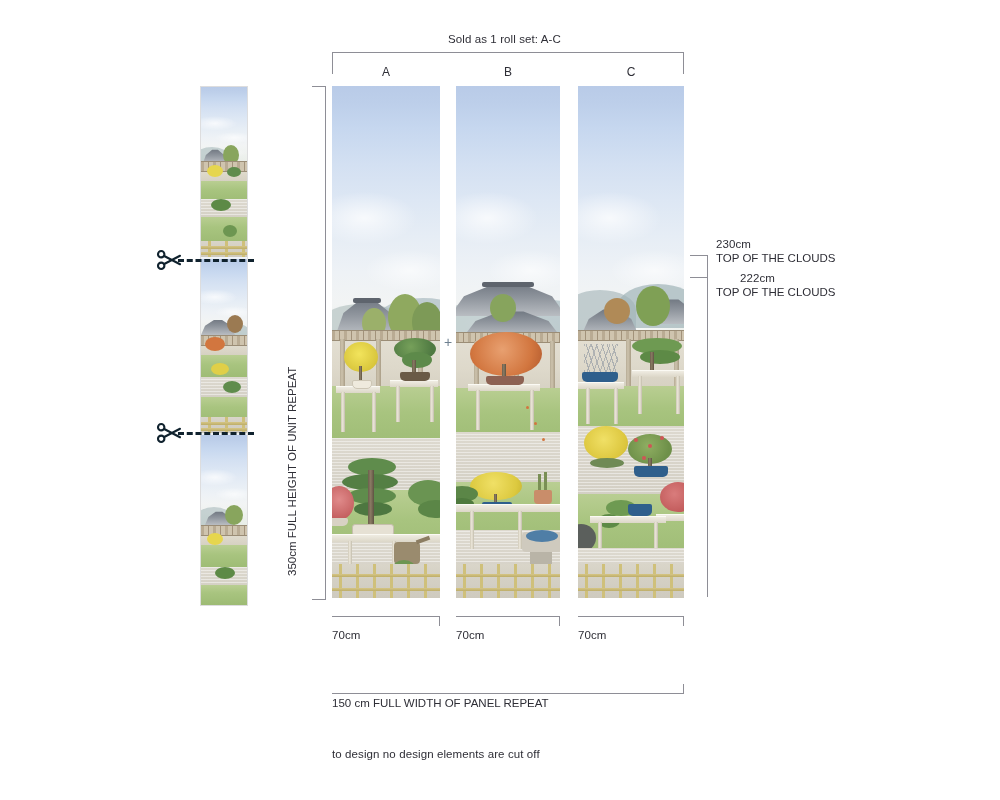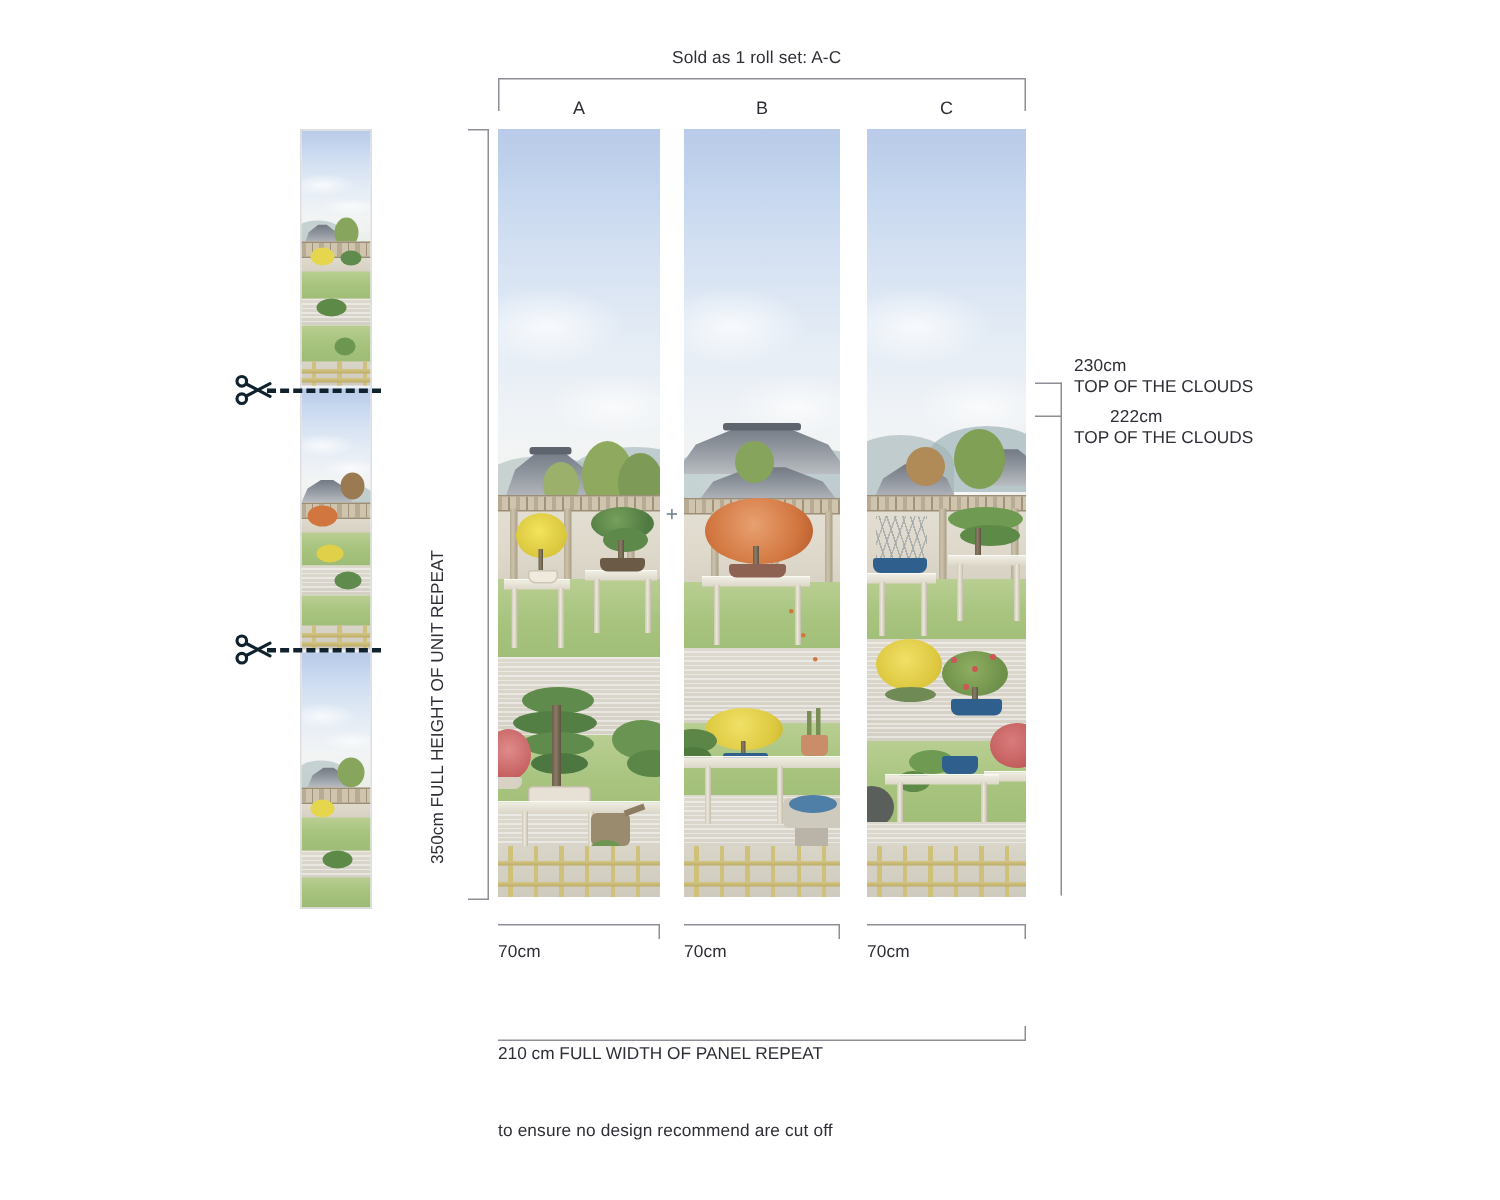--- a/index.html
+++ b/index.html
@@ -359,23 +359,23 @@
   <div class="abs" style="left:578px;top:616px;width:106px;height:10px;">
     <div class="hline abs" style="left:0;top:0;width:106px;"></div>
     <div class="vline abs" style="left:105px;top:0;height:10px;"></div>
   </div>
   <div class="abs lbl" style="left:578px;top:629px;">70cm</div>
 
   <div class="abs" style="left:332px;top:684px;width:352px;height:10px;">
     <div class="hline abs" style="left:0;top:9px;width:352px;"></div>
     <div class="vline abs" style="left:351px;top:0;height:10px;"></div>
   </div>
-  <div class="abs lbl-caps" style="left:332px;top:697px;">210 cm FULL WIDTH OF PANEL REPEAT</div>
-
-  <div class="abs lbl" style="left:332px;top:748px;">to ensure no design recommend are cut off</div>
+  <div class="abs lbl-caps" style="left:332px;top:697px;">150 cm FULL WIDTH OF PANEL REPEAT</div>
+
+  <div class="abs lbl" style="left:332px;top:748px;">to design no design elements are cut off</div>
 
   <div class="strip" style="left:200px;top:86px;width:46px;height:518px;">
 
     <div class="sky" style="top:0;height:82px;"></div>
     <div class="hill" style="left:-6px;top:60px;width:34px;height:18px;background:#b2c2c3;opacity:.7;"></div>
     <div class="roof" style="left:2px;top:62px;width:24px;height:14px;">
         <div class="roof-main"></div>
       </div>
     <div class="foliage" style="left:22px;top:58px;width:16px;height:20px;background:#88a55d;"></div>
     <div class="wall" style="top:74px;height:22px;">

